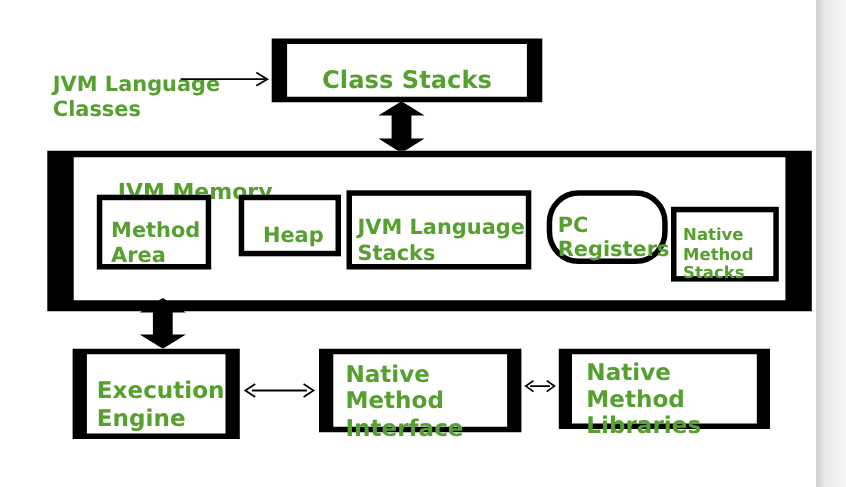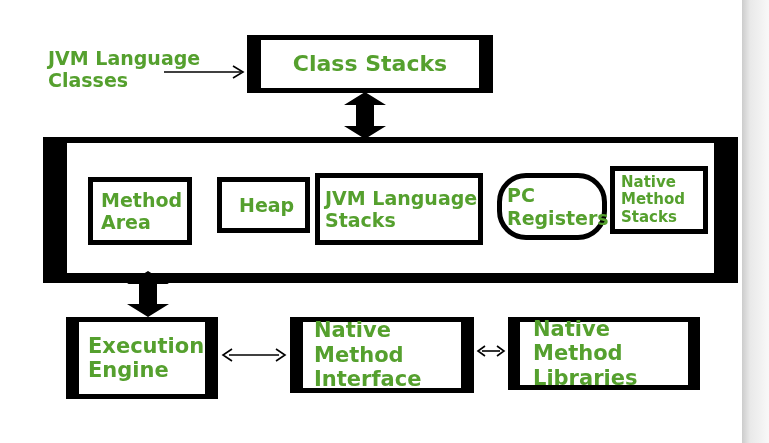--- a/index.html
+++ b/index.html
@@ -12,20 +12,21 @@
     font-weight:bold;
   }
   .page-edge{
     position:absolute;right:0;top:0;width:27px;height:443px;
     background:linear-gradient(to right,#cccccc 0%,var(--page-edge-gray,#e9e9e9) 30%,#f8f8f8 100%);
   }
   .label{
     color:var(--text-green,#55A02E);
     white-space:pre-line;
     line-height:1.16;
+    margin-top:19px;
   }
   .box{
     position:absolute;
     background:var(--background-white,#fff);
     border-style:solid;
     border-color:var(--border-black,#000);
     box-sizing:border-box;
     display:flex;align-items:center;
   }
   
@@ -42,21 +43,21 @@
   .memory-title{position:absolute;left:40px;top:1px;font-size:20px;}
   .mem-box{
     position:absolute;background:var(--background-white,#fff);
     border:5px solid var(--border-black,#000);
     box-sizing:border-box;display:flex;align-items:center;font-size:19px;
   }
   .method-area{left:21px;top:34px;width:104px;height:68px;padding-left:8px;}
   .heap{left:150px;top:34px;width:93px;height:56px;padding-left:17px;}
   .jvm-lang-stacks{left:248px;top:30px;width:168px;height:72px;padding-left:5px;}
   .pc-registers{left:430px;top:30px;width:110px;height:67px;padding-left:5px;border-radius:29px;}
-  .nm-stacks{left:543px;top:23px;width:98px;height:68px;padding-left:6px;font-size:15px;}
+  .nm-stacks{left:543px;top:45px;width:98px;height:68px;padding-left:6px;font-size:15px;}
   
   .exec-engine{left:66px;top:317px;width:152px;height:82px;border-width:5px 13px;font-size:21px;padding-left:9px;}
   .nm-interface{left:290px;top:317px;width:184px;height:76px;border-width:5px 13px;font-size:21px;padding-left:11px;}
   .nm-libraries{left:508px;top:317px;width:192px;height:73px;border-width:5px 12px;font-size:21px;padding-left:13px;}
   svg.arrow{position:absolute;}
 </style>
 </head>
 <body>
 
 <div class="canvas">
@@ -73,20 +74,21 @@
 
   <div class="box class-loader">
     <span class="label">Class Stacks</span>
   </div>
 
   <svg class="arrow" style="left:344px;top:92px;" width="42" height="47" viewBox="0 0 42 47">
     <polygon points="21,0 42,13 30,13 30,34 42,34 21,47 0,34 12,34 12,13 0,13" fill="#000"></polygon>
   </svg>
 
   <div class="memory">
+    <div class="label memory-title">JVM Memory</div>
 
     <div class="mem-box method-area">
       <span class="label">Method
 Area</span>
     </div>
     <div class="mem-box heap">
       <span class="label">Heap</span>
     </div>
     <div class="mem-box jvm-lang-stacks">
       <span class="label">JVM Language

